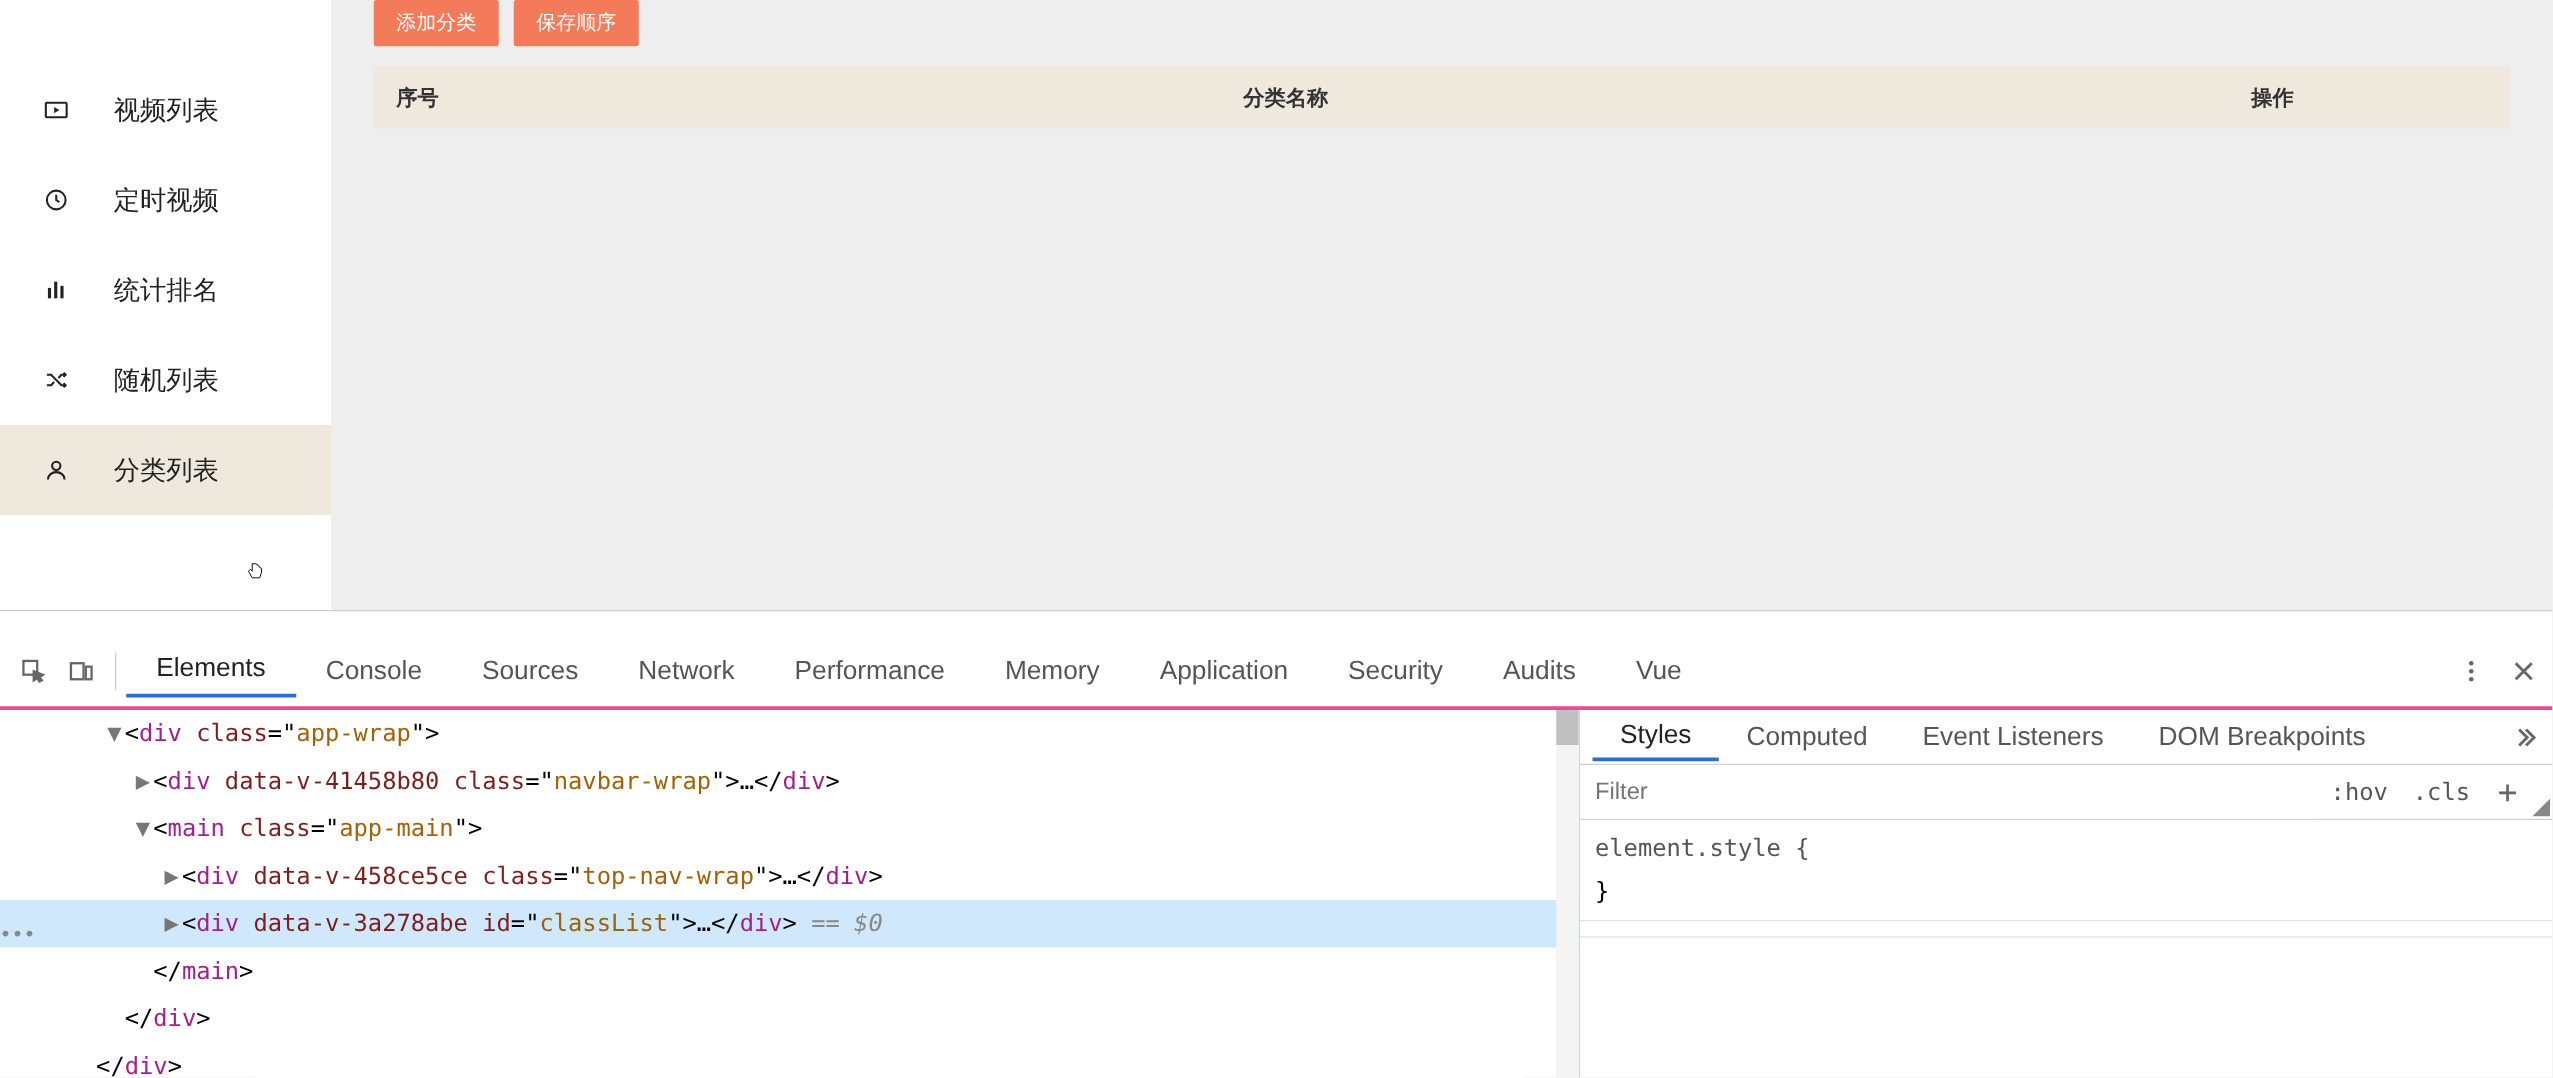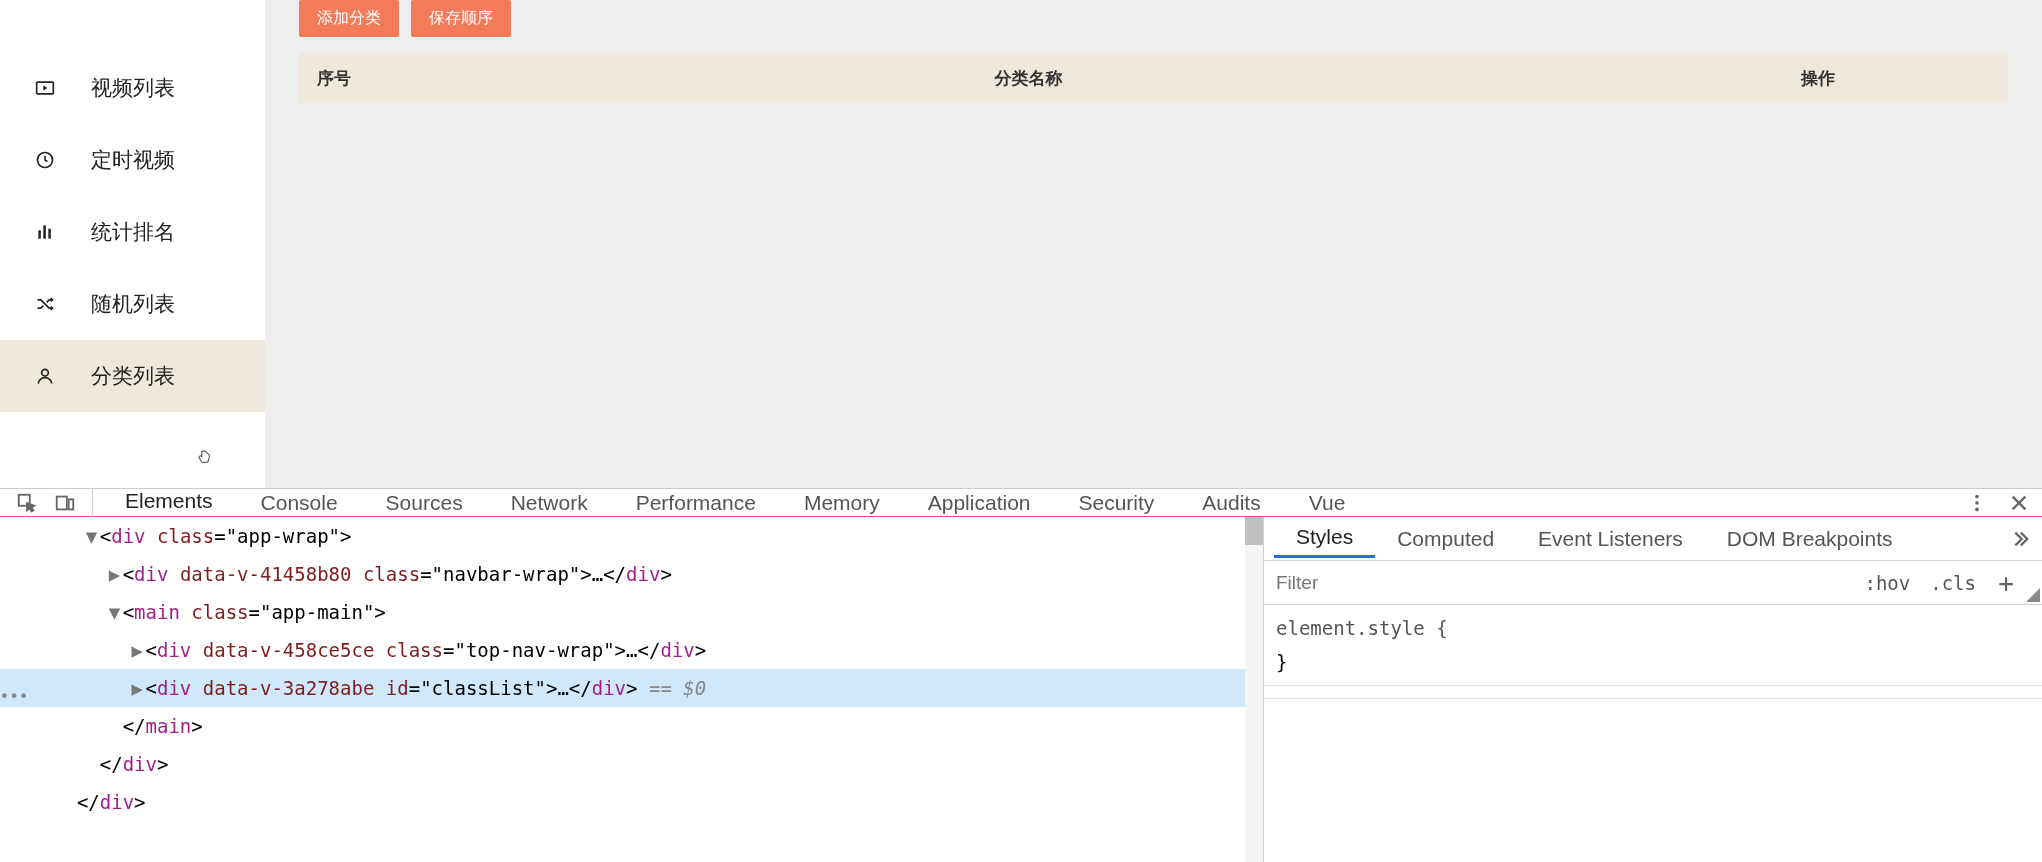--- a/index.html
+++ b/index.html
@@ -17,39 +17,39 @@
 .main { flex: 1; background: #eee; display: flex; flex-direction: column; position: relative; }
 .toolbar { display: flex; gap: 12px; padding: 0 0 16px 34px; align-items: flex-start; }
 .btn { background: #f47b5a; color: #fff; border: none; padding: 8px 18px; font-size: 16px; cursor: pointer; border-radius: 2px; }
 .table-head { display: flex; background: #eee8dd; height: 50px; align-items: center; margin: 0 34px 0 34px; font-size: 17px; font-weight: 600; color: #333; }
 .th-seq { width: 130px; padding-left: 18px; }
 .th-name { flex: 1; text-align: center; }
 .th-status { width: 360px; text-align: center; }
 .th-act { width: 380px; text-align: center; }
 
 .devtools { height: 374px; background: #fff; border-top: 1px solid #ccc; display: flex; flex-direction: column; position: relative; }
-.dt-tabs { display: flex; align-items: center; height: 28px; border-bottom: 1px solid #ec4899; padding-left: 8px; font-size: 21px; color: #555; }
+.dt-tabs { display: flex; align-items: center; height: 60px; border-bottom: 3px solid #ec4899; padding-left: 8px; font-size: 21px; color: #555; margin-top: 19px; }
 .dt-tool-icon { width: 38px; height: 38px; display: flex; align-items: center; justify-content: center; color: #666; }
 .dt-divider { width: 1px; height: 30px; background: #ccc; margin: 0 8px; }
 .dt-tab { padding: 8px 24px; cursor: pointer; }
 .dt-tab.active { color: #222; border-bottom: 3px solid #2b6cd6; font-weight: 400; }
 .dt-spacer { flex: 1; }
 .dt-right-icon { width: 38px; height: 38px; display: flex; align-items: center; justify-content: center; color: #666; margin-right: 4px; }
 
 .dt-body { display: flex; flex: 1; overflow: hidden; }
 .dom-panel { flex: 1; position: relative; font-family: Consolas, monospace; font-size: 19px; line-height: 38px; overflow: hidden; background: #fff; }
 .dom-gutter { position: absolute; left: 0; top: 160px; height: 40px; display: flex; align-items: center; color: #888; font-size: 16px; width: 28px; justify-content: center; }
 .dom-scroll { position: absolute; right: 0; top: 0; width: 18px; height: 100%; background: #f4f4f4; }
 .dom-thumb { position: absolute; right: 0; top: 0; width: 18px; height: 28px; background: #c0c0c0; }
 .dom-line { white-space: pre; padding-left: 40px; }
 .dom-line.hl { background: #cfe8fc; }
 .caret { display: inline-block; width: 14px; color: #777; }
 .t-tag { color: #a31f8a; }
 .t-attr { color: #7f1d1d; }
-.t-val { color: #000000; }
+.t-val { color: #a16207; }
 .t-gray { color: #888; font-style: italic; }
 
 .styles-panel { width: 779px; border-left: 1px solid #d0d0d0; display: flex; flex-direction: column; font-family: Consolas, monospace; font-size: 19px; }
 .sub-tabs { display: flex; align-items: center; height: 44px; border-bottom: 1px solid #d0d0d0; font-family: "Microsoft YaHei", Arial, sans-serif; font-size: 21px; color: #555; padding-left: 10px; }
 .sub-tab { padding: 6px 22px; cursor: pointer; }
 .sub-tab.active { color: #222; border-bottom: 3px solid #2b6cd6; }
 .filter-row { display: flex; align-items: center; height: 44px; border-bottom: 1px solid #d0d0d0; }
 .filter-input { flex: 1; border: none; padding: 0 12px; font-size: 19px; outline: none; height: 100%; color: #555; }
 .filter-pill { padding: 0 10px; color: #555; font-size: 19px; }
 .plus-icon { width: 40px; display: flex; align-items: center; justify-content: center; color: #666; font-size: 26px; }

